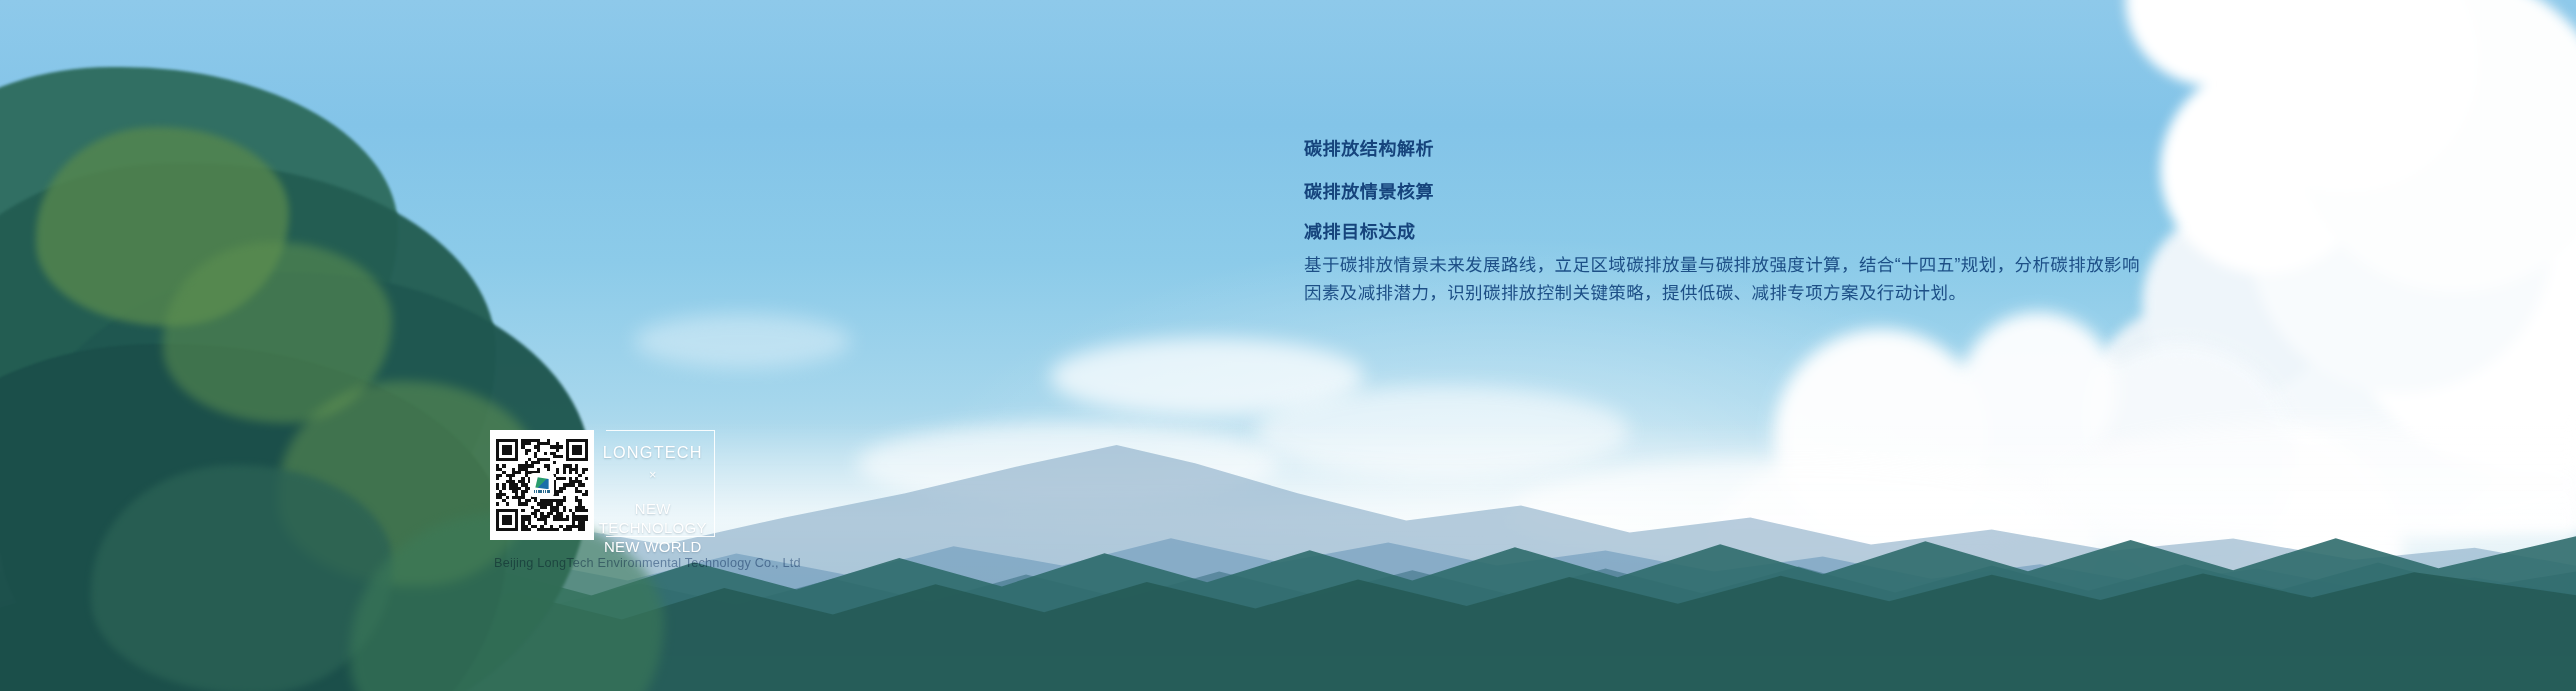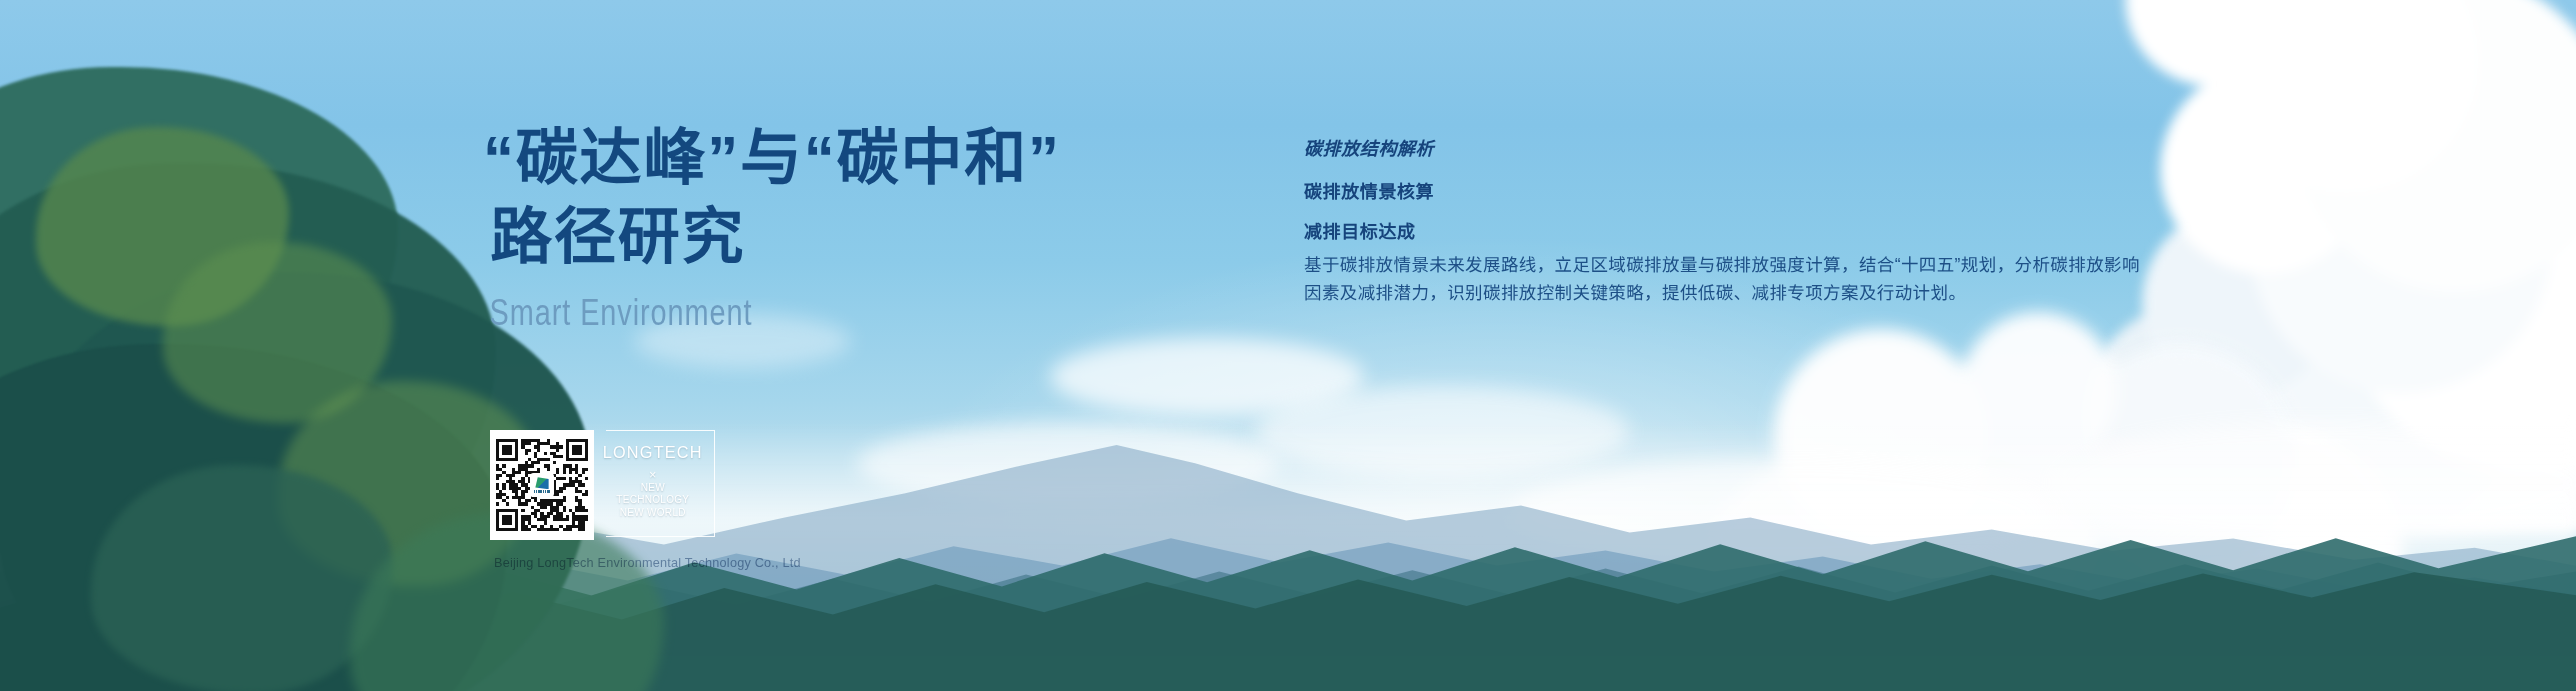--- a/index.html
+++ b/index.html
@@ -173,21 +173,21 @@
     position:absolute;
     left:-9.7px; right:4.8px; top:13.3px;
     text-align:center;
     color:#fff;
     font-family:"Liberation Sans","DejaVu Sans",sans-serif;
     font-weight:300;
     text-shadow:0 0.6px 1.8px rgba(60,90,110,.28);
   }
   .brand-name{font-size:16.3px;letter-spacing:1.2px;line-height:1;}
   .brand-x{font-size:12.7px;margin-top:8.4px;line-height:1;opacity:.95;}
-  .brand-tag{font-size:10px;margin-top:0;line-height:1.28;letter-spacing:0.3px;}
+  .brand-tag{font-size:15px;margin-top:17px;line-height:1.28;letter-spacing:0.3px;}
 
   
   .watermark{
     position:absolute;
     left:494px; top:553px;
     color:rgba(32,72,122,.50);
     font-family:"Liberation Sans","DejaVu Sans",sans-serif;
     mix-blend-mode:multiply;
   }
   .wm-cn{font-size:30px;font-weight:400;letter-spacing:1.2px;line-height:1;}
@@ -213,21 +213,21 @@
   .sec-body{
     font-family:"Liberation Sans","DejaVu Sans",sans-serif;
     font-weight:400;
     font-size:17.5px;
     color:#1d4f86;
     letter-spacing:0.4px;
     line-height:1.62;
     margin:0;
     max-width:845px;
   }
-  .sec-gap-1{margin-bottom:20.5px;font-style:italic;}
+  .sec-gap-1{margin-bottom:20.5px;}
   .sec-gap-2{margin-bottom:18px;}
 </style>
 </head>
 <body>
 
 <div class="stage">
 
   <div class="sky"></div>
   <div class="sky-warm"></div>
 
@@ -294,25 +294,20 @@
     <div class="blob" style="left:-72px;top:72px;width:604px;height:435px;background:#235d52;opacity:.96;filter:blur(1.8px);"></div>
     <div class="blob" style="left:36px;top:181px;width:591px;height:459px;background:#1f5750;opacity:.97;filter:blur(1.8px);"></div>
     <div class="blob" style="left:-121px;top:253px;width:664px;height:459px;background:#1b4f4a;opacity:.98;filter:blur(1.2px);"></div>
     <div class="blob" style="left:72px;top:36px;width:253px;height:199px;background:#55874e;opacity:.8;filter:blur(3.6px);"></div>
     <div class="blob" style="left:199px;top:151px;width:229px;height:181px;background:#5e9150;opacity:.55;filter:blur(4.8px);"></div>
     <div class="blob" style="left:314px;top:290px;width:260px;height:205px;background:#6a9b53;opacity:.48;filter:blur(5.4px);"></div>
     <div class="blob" style="left:127px;top:374px;width:302px;height:229px;background:#2a6154;opacity:.8;filter:blur(3.6px);"></div>
     <div class="blob" style="left:386px;top:422px;width:314px;height:253px;background:#3c7a58;opacity:.6;filter:blur(5.4px);"></div>
   </div>
 
-  <div class="title-block">
-    <div class="title-line l1">“碳达峰”与“碳中和”</div>
-    <div class="title-line l2">路径研究</div>
-    <div class="subtitle">Smart Environment</div>
-  </div>
 
   <div class="qr-card">
     <div class="qr-grid" id="qr-grid">
       <div class="qr-logo">
         <div class="mark"></div>
         <div class="mk-text"></div>
       </div>
     <i style="grid-area: 1 / 1;"></i>
         <i style="grid-area: 1 / 2;"></i>
         <i style="grid-area: 1 / 3;"></i>

